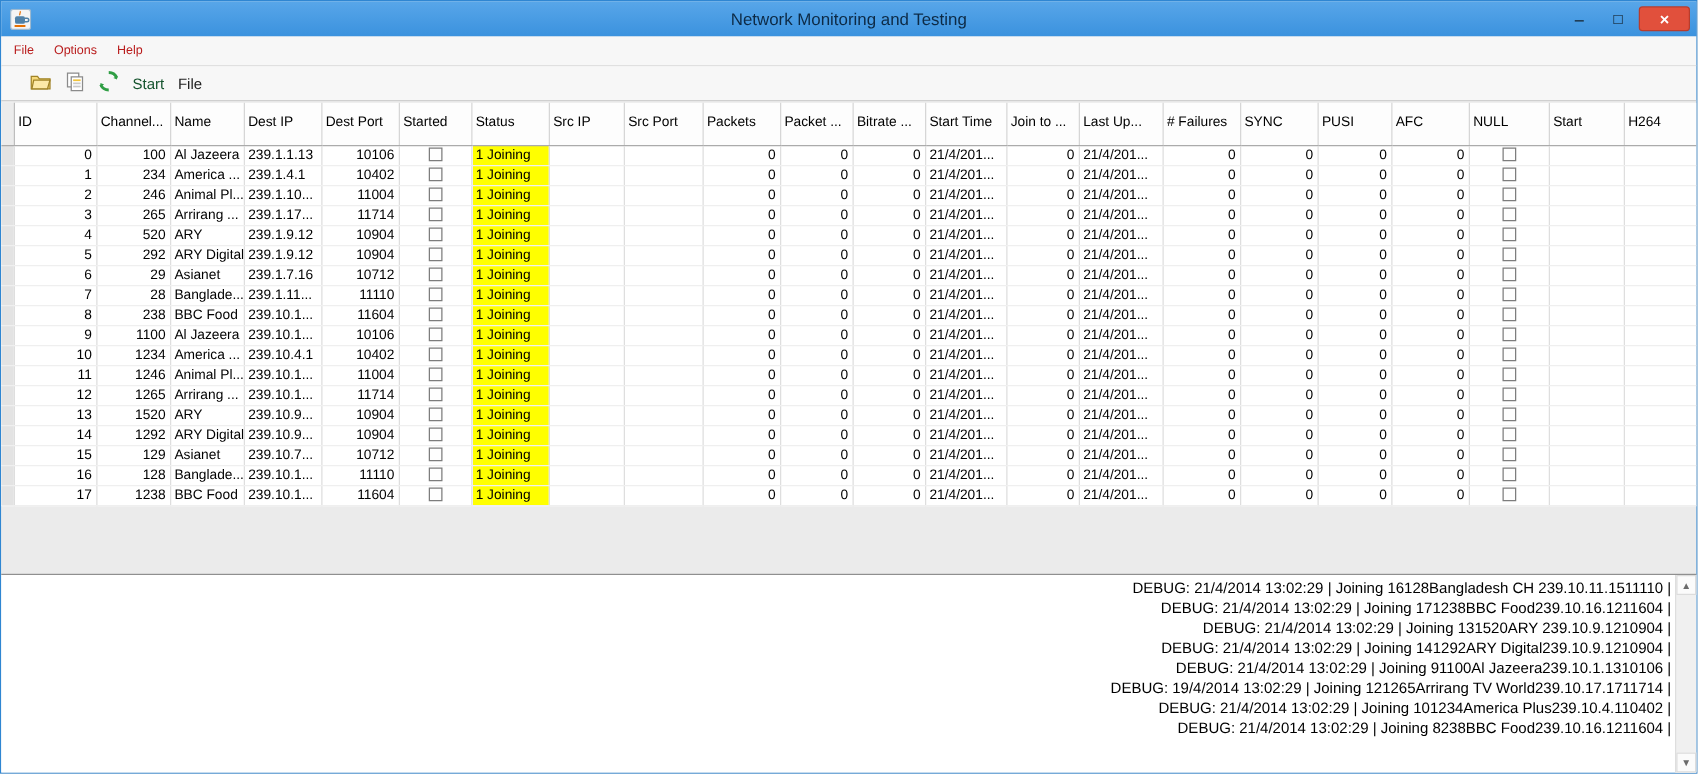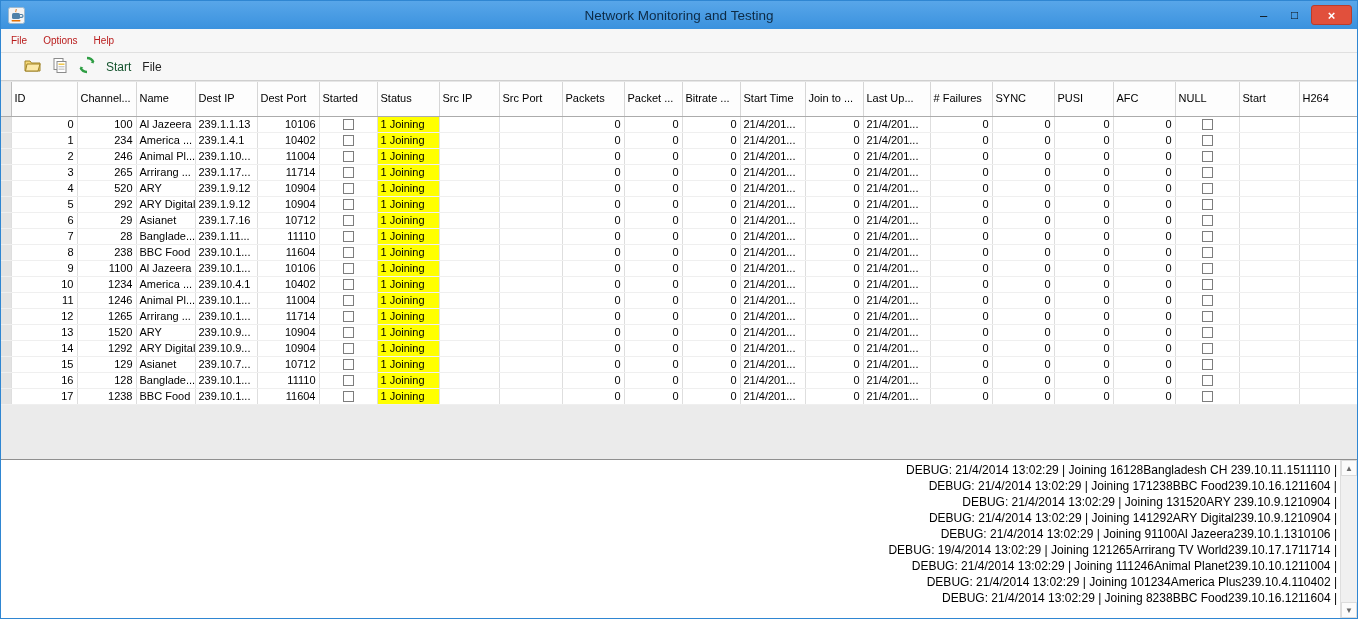--- a/index.html
+++ b/index.html
@@ -670,21 +670,20 @@
   </div>
 
   <div class="log-area">
     <div class="log-lines">
         <div class="log-line">DEBUG: 21/4/2014 13:02:29 | Joining 16128Bangladesh CH 239.10.11.1511110 |</div>
         <div class="log-line">DEBUG: 21/4/2014 13:02:29 | Joining 171238BBC Food239.10.16.1211604 |</div>
         <div class="log-line">DEBUG: 21/4/2014 13:02:29 | Joining 131520ARY 239.10.9.1210904 |</div>
         <div class="log-line">DEBUG: 21/4/2014 13:02:29 | Joining 141292ARY Digital239.10.9.1210904 |</div>
         <div class="log-line">DEBUG: 21/4/2014 13:02:29 | Joining 91100Al Jazeera239.10.1.1310106 |</div>
         <div class="log-line">DEBUG: 19/4/2014 13:02:29 | Joining 121265Arrirang TV World239.10.17.1711714 |</div>
-        <div class="log-line">DEBUG: 21/4/2014 13:02:29 | Joining 111246Animal Planet239.10.10.1211004 |</div>
         <div class="log-line">DEBUG: 21/4/2014 13:02:29 | Joining 101234America Plus239.10.4.110402 |</div>
         <div class="log-line">DEBUG: 21/4/2014 13:02:29 | Joining 8238BBC Food239.10.16.1211604 |</div>
       </div>
     <div class="v-scrollbar">
       <div class="sb-btn">▲</div>
       <div class="sb-btn">▼</div>
     </div>
   </div>
 
 </div>

